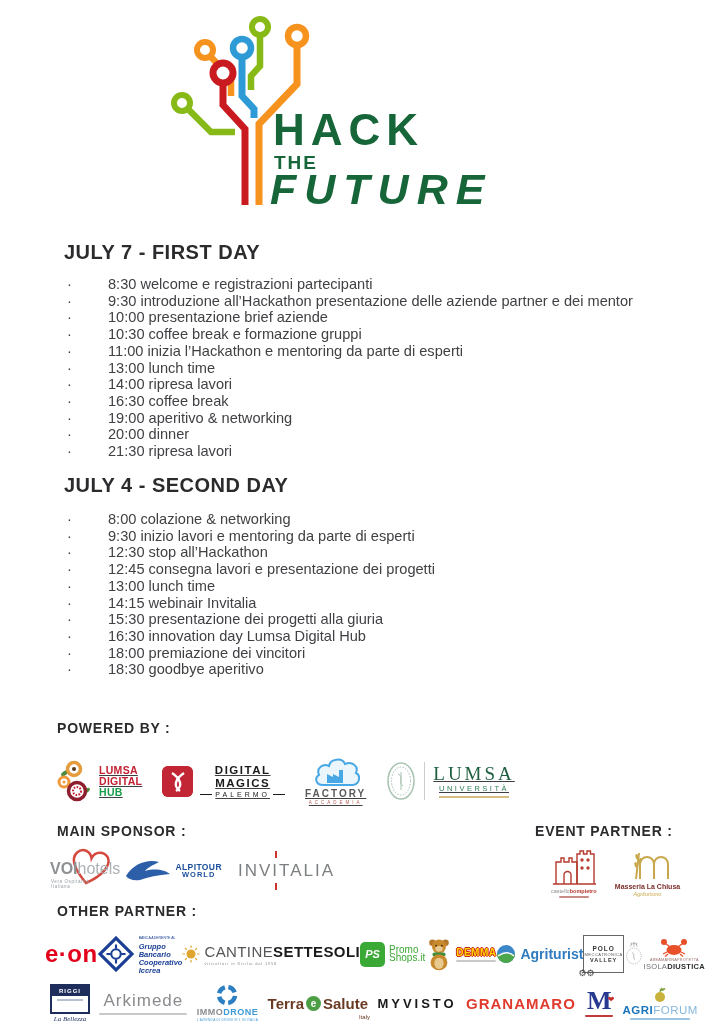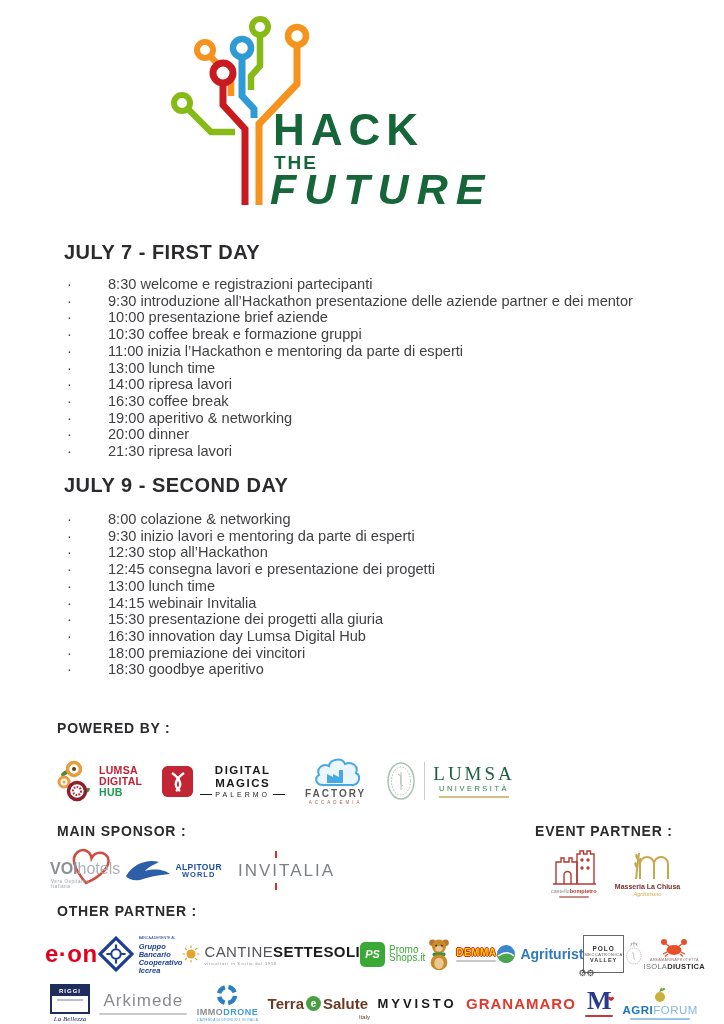--- a/index.html
+++ b/index.html
@@ -24,21 +24,21 @@
   
   .sec-label{position:absolute;font-size:14px;font-weight:800;letter-spacing:.8px;color:#2b2b2e;}
 
   
   .row{position:absolute;display:flex;align-items:center;}
   .lg{display:flex;align-items:center;}
   .col{display:flex;flex-direction:column;align-items:center;}
   .micro{height:2px;background:#c9c9c9;border-radius:1px;margin-top:2px;}
 
   
-  .powered-row{left:57px;top:748px;width:420px;height:66px;gap:20px;}
+  .powered-row{left:57px;top:748px;width:420px;height:66px;gap:20px;text-decoration:underline;}
   .hub-txt{margin-left:6px;line-height:11px;font-weight:800;font-size:10.5px;letter-spacing:.3px;}
   .hub-txt .r{color:#C22032;display:block;}
   .hub-txt .g{color:#199B4C;display:block;}
   .dm-box{width:31px;height:31px;background:#C22533;border-radius:6px;flex:0 0 auto;}
   .dm-txt{margin-left:7px;text-align:center;}
   .dm-main{font-size:11.5px;font-weight:800;color:#1a1a1a;letter-spacing:1.5px;line-height:12.5px;display:block;}
   .dm-sub{display:flex;align-items:center;gap:3px;margin-top:2px;}
   .dm-sub .dash{height:1px;width:12px;background:#1a1a1a;}
   .dm-sub span{font-size:7px;letter-spacing:3px;color:#1a1a1a;}
   .factory-txt{font-size:10px;font-weight:600;letter-spacing:2px;color:#58595B;}
@@ -174,21 +174,21 @@
     <li>10:30 coffee break e formazione gruppi</li>
     <li>11:00 inizia l’Hackathon e mentoring da parte di esperti</li>
     <li>13:00 lunch time</li>
     <li>14:00 ripresa lavori</li>
     <li>16:30 coffee break</li>
     <li>19:00 aperitivo &amp; networking</li>
     <li>20:00 dinner</li>
     <li>21:30 ripresa lavori</li>
   </ul>
 
-  <h2 class="day-title" style="top:474px">JULY 9 - SECOND DAY</h2>
+  <h2 class="day-title" style="top:474px">JULY 4 - SECOND DAY</h2>
   <ul class="sched" style="top:511px">
     <li>8:00 colazione &amp; networking</li>
     <li>9:30 inizio lavori e mentoring da parte di esperti</li>
     <li>12:30 stop all’Hackathon</li>
     <li>12:45 consegna lavori e presentazione dei progetti</li>
     <li>13:00 lunch time</li>
     <li>14:15 webinair Invitalia</li>
     <li>15:30 presentazione dei progetti alla giuria</li>
     <li>16:30 innovation day Lumsa Digital Hub</li>
     <li>18:00 premiazione dei vincitori</li>

